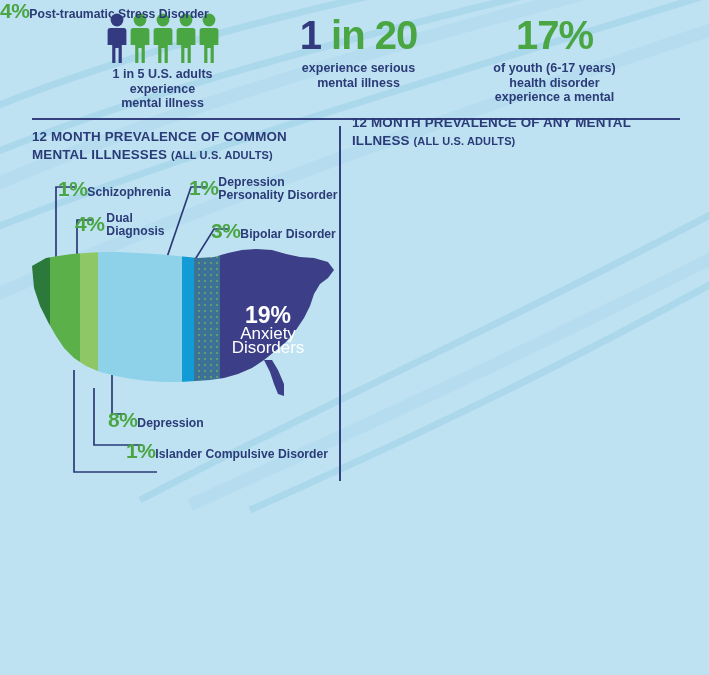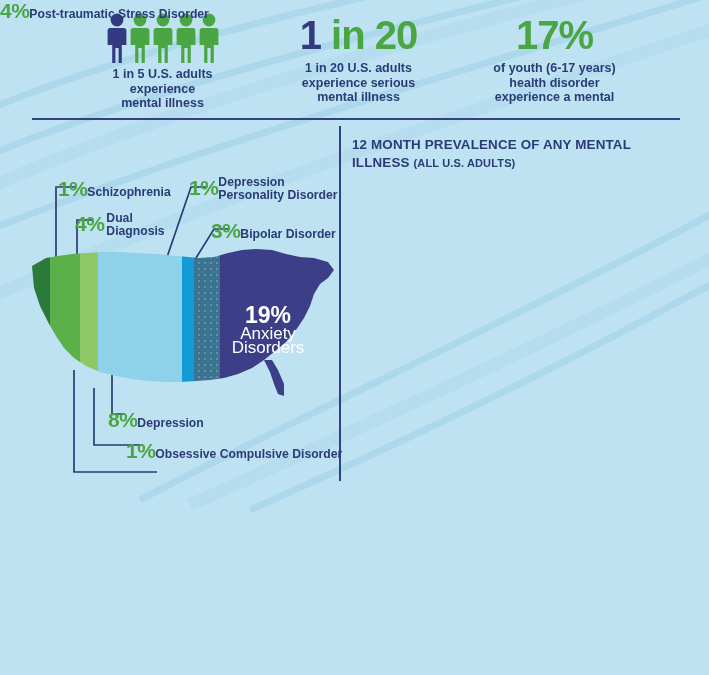--- a/index.html
+++ b/index.html
@@ -47,21 +47,21 @@
   }
 
   
   .panel-title {
     position: absolute;
     font-size: 13.4px; font-weight: bold; color: #2a3b77;
     letter-spacing: 0.15px; line-height: 18px;
   }
   .panel-title .small { font-size: 11px; }
   #title-left  { left: 32px;  top: 128px; width: 300px; }
-  #title-right { left: 352px; top: 136px; width: 330px; }
+  #title-right { left: 352px; top: 114px; width: 330px; }
 
   
   #map-wrap { position: absolute; left: 28px; top: 248px; width: 320px; height: 150px; }
   #map-svg  { position: absolute; left: 0; top: 0; }
   #map-center-label {
     position: absolute; left: 190px; top: 55px; width: 100px;
     text-align: center; color: #ffffff; pointer-events: none;
   }
   #map-center-label .pct { font-size: 23px; font-weight: bold; line-height: 24px; }
   #map-center-label .nm  { font-size: 17px; line-height: 14px; font-weight: normal; }
@@ -182,39 +182,42 @@
         <div>mental illness</div>
       </div>
     </div>
 
     <div class="stat-col">
       <div class="stat-big">
         <span class="nav-blue">1</span>
         <span class="green">in 20</span>
       </div>
       <div class="stat-sub">
-        <div>1 in 20 U.S. adults</div>
         <div>experience serious</div>
         <div>mental illness</div>
       </div>
     </div>
 
     <div class="stat-col">
       <div class="stat-big green">17%</div>
       <div class="stat-sub">
         <div>of youth (6-17 years)</div>
         <div>health disorder</div>
         <div>experience a mental</div>
       </div>
     </div>
   </div>
 
   <div id="hdivider"></div>
   <div id="vdivider"></div>
 
+  <div class="panel-title" id="title-left">
+    <div>12 MONTH PREVALENCE OF COMMON</div>
+    <div><span>MENTAL ILLNESSES</span> <span class="small">(ALL U.S. ADULTS)</span></div>
+  </div>
 
   <div class="panel-title" id="title-right">
     <div>12 MONTH PREVALENCE OF ANY MENTAL</div>
     <div><span>ILLNESS</span> <span class="small">(ALL U.S. ADULTS)</span></div>
   </div>
 
   <svg class="lead-lines" viewBox="0 0 340 320">
     <g stroke="#2a3b77" stroke-width="1.7" fill="none">
 
       <path d="M55,17 L36,17 L36,97"></path>
@@ -297,21 +300,21 @@
     <span class="nm">Bipolar Disorder</span>
   </div>
 
   <div class="cal" id="cal-depr">
     <span class="pct">8%</span>
     <span class="nm">Depression</span>
   </div>
 
   <div class="cal" id="cal-ocd">
     <span class="pct">1%</span>
-    <span class="nm">Obsessive Compulsive Disorder</span>
+    <span class="nm">Islander Compulsive Disorder</span>
   </div>
 
   <div class="cal" id="cal-ptsd">
     <span class="pct">4%</span>
     <span class="nm">Post-traumatic Stress Disorder</span>
   </div>
 
   <div id="bars">
       <div class="bar-row">
         <div class="bar" style="width: 60.6px; background: rgb(43, 138, 62);"></div>

